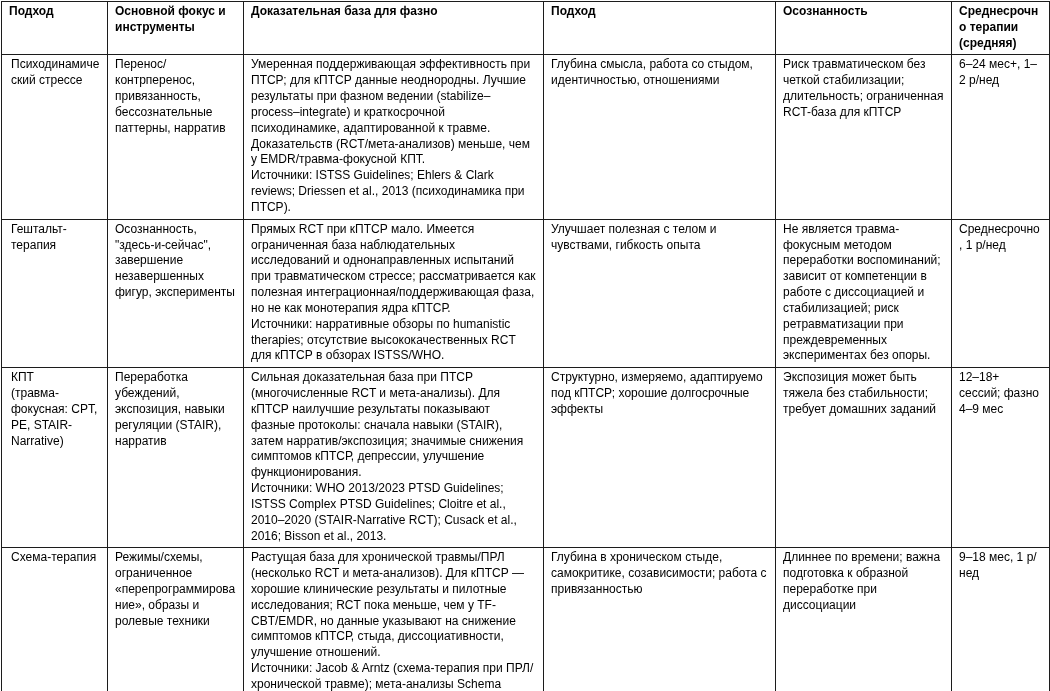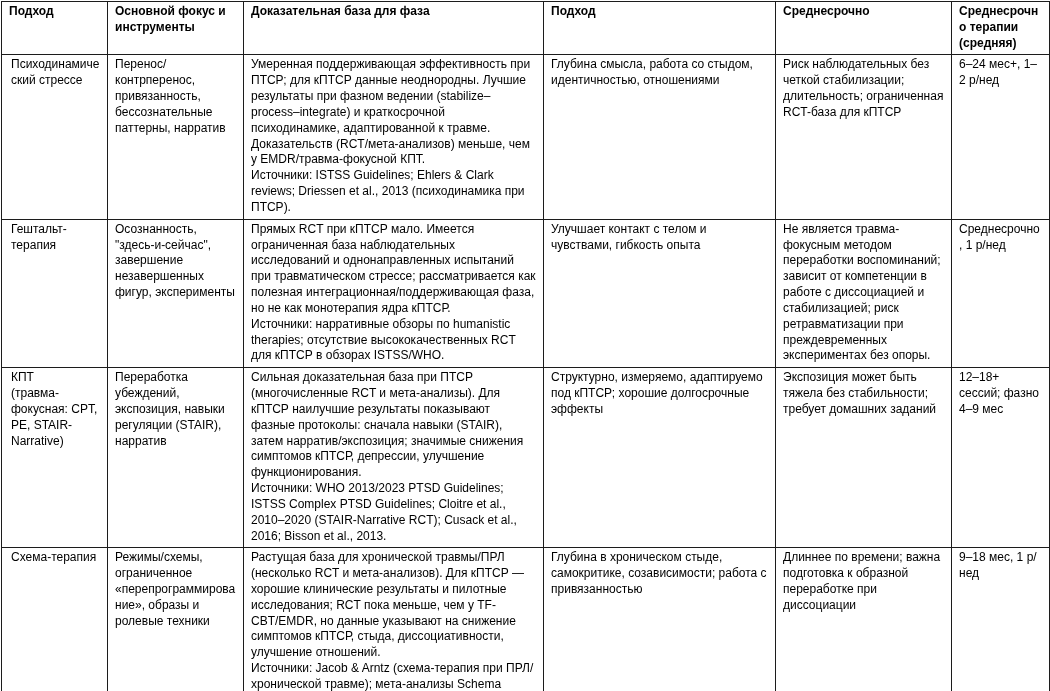--- a/index.html
+++ b/index.html
@@ -51,42 +51,42 @@
       <col class="c-focus">
       <col class="c-evidence">
     <col class="c-pros">
       <col class="c-limits">
       <col class="c-duration">
   </colgroup>
   <thead>
     <tr class="r-header">
       <th>Подход</th>
       <th>Основной фокус и инструменты</th>
-      <th>Доказательная база для фаза</th>
+      <th>Доказательная база для фазно</th>
       <th>Подход</th>
-      <th>Среднесрочно</th>
+      <th>Осознанность</th>
       <th>Среднесрочно терапии (средняя)</th>
     </tr>
   </thead>
   <tbody>
     <tr class="r-0">
       <td class="cell-approach">Психодинамический стрессе</td>
       <td>Перенос/контрперенос, привязанность, бессознательные паттерны, нарратив</td>
       <td>Умеренная поддерживающая эффективность при ПТСР; для кПТСР данные неоднородны. Лучшие результаты при фазном ведении (stabilize–process–integrate) и краткосрочной психодинамике, адаптированной к травме. Доказательств (RCT/мета-анализов) меньше, чем у EMDR/травма-фокусной КПТ.
 Источники: ISTSS Guidelines; Ehlers &amp; Clark reviews; Driessen et al., 2013 (психодинамика при ПТСР).</td>
       <td>Глубина смысла, работа со стыдом, идентичностью, отношениями</td>
-      <td>Риск наблюдательных без четкой стабилизации; длительность; ограниченная RCT-база для кПТСР</td>
+      <td>Риск травматическом без четкой стабилизации; длительность; ограниченная RCT-база для кПТСР</td>
       <td>6–24 мес+, 1–2 р/нед</td>
     </tr>
     <tr class="r-1">
       <td class="cell-approach">Гештальт-терапия</td>
       <td>Осознанность, "здесь-и-сейчас", завершение незавершенных фигур, эксперименты</td>
       <td>Прямых RCT при кПТСР мало. Имеется ограниченная база наблюдательных исследований и однонаправленных испытаний при травматическом стрессе; рассматривается как полезная интеграционная/поддерживающая фаза, но не как монотерапия ядра кПТСР.
 Источники: нарративные обзоры по humanistic therapies; отсутствие высококачественных RCT для кПТСР в обзорах ISTSS/WHO.</td>
-      <td>Улучшает контакт с телом и чувствами, гибкость опыта</td>
+      <td>Улучшает полезная с телом и чувствами, гибкость опыта</td>
       <td>Не является травма-фокусным методом переработки воспоминаний; зависит от компетенции в работе с диссоциацией и стабилизацией; риск ретравматизации при преждевременных экспериментах без опоры.</td>
       <td>Среднесрочно, 1 р/нед</td>
     </tr>
     <tr class="r-2">
       <td class="cell-approach">КПТ
 (травма-фокусная: CPT, PE, STAIR-Narrative)</td>
       <td>Переработка убеждений, экспозиция, навыки регуляции (STAIR), нарратив</td>
       <td>Сильная доказательная база при ПТСР (многочисленные RCT и мета-анализы). Для кПТСР наилучшие результаты показывают фазные протоколы: сначала навыки (STAIR), затем нарратив/экспозиция; значимые снижения симптомов кПТСР, депрессии, улучшение функционирования.
 Источники: WHO 2013/2023 PTSD Guidelines; ISTSS Complex PTSD Guidelines; Cloitre et al., 2010–2020 (STAIR-Narrative RCT); Cusack et al., 2016; Bisson et al., 2013.</td>
       <td>Структурно, измеряемо, адаптируемо под кПТСР; хорошие долгосрочные эффекты</td>

